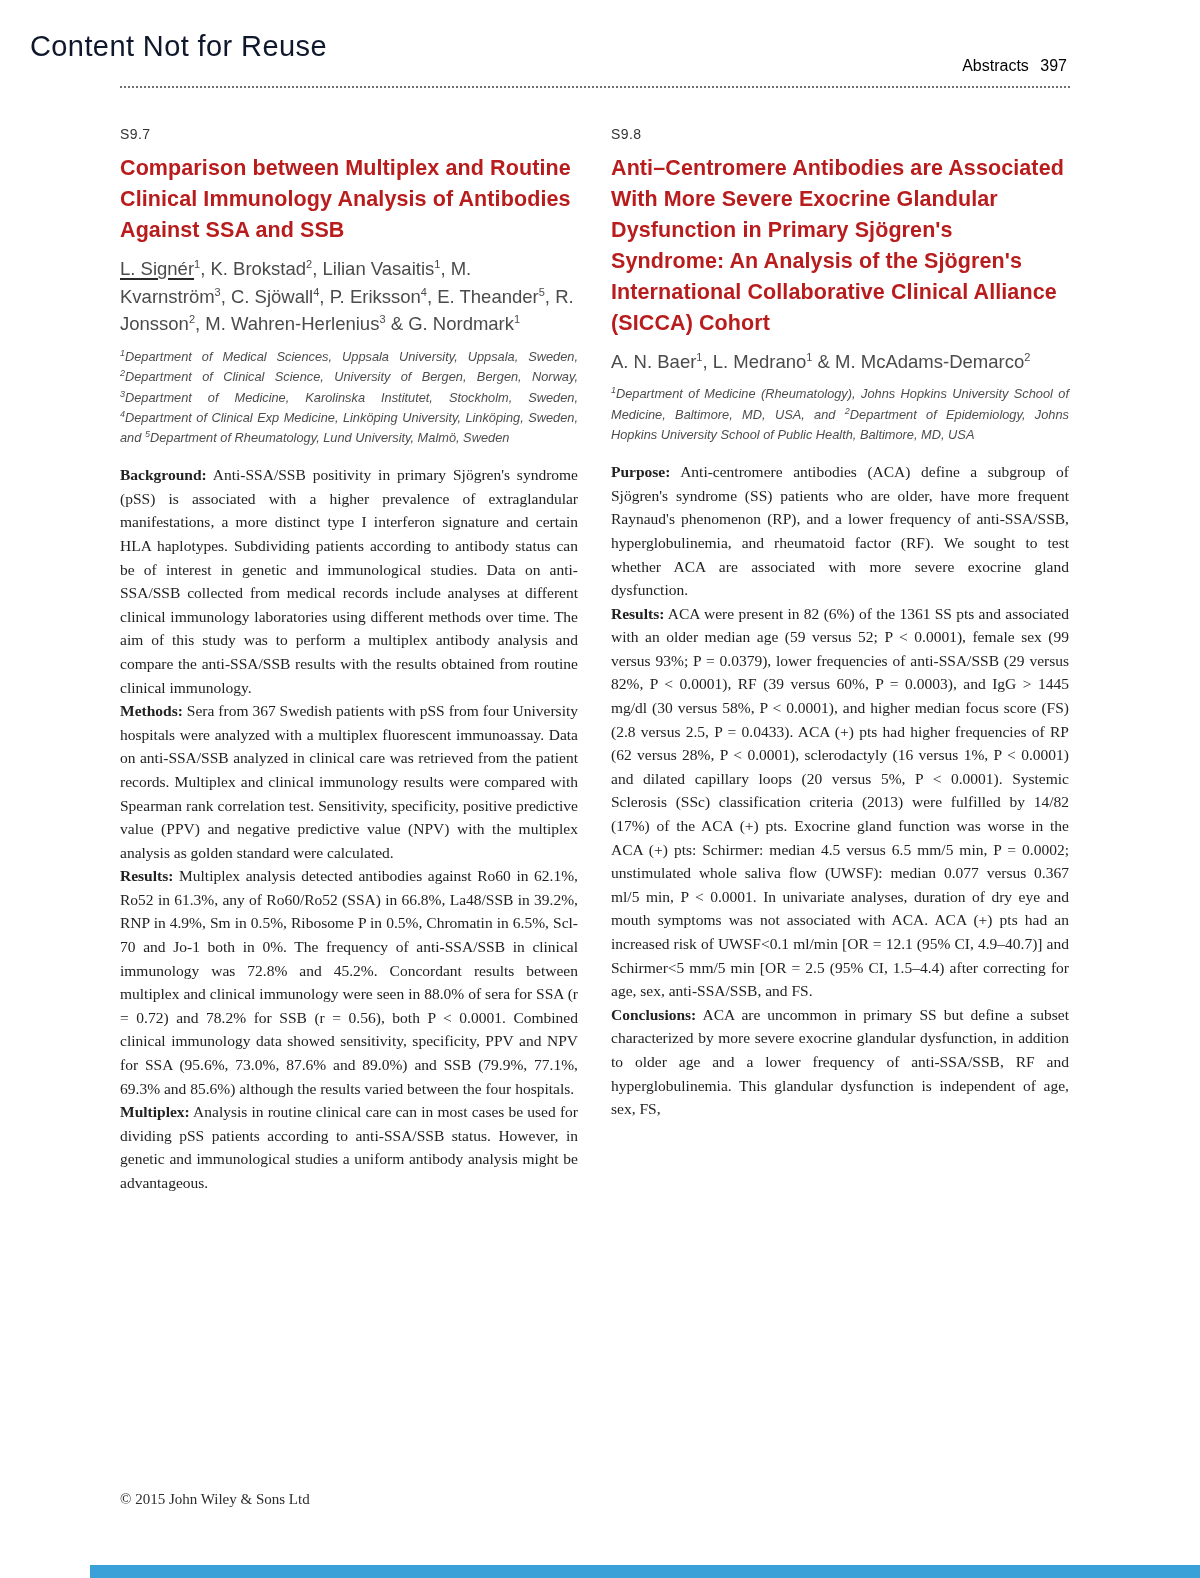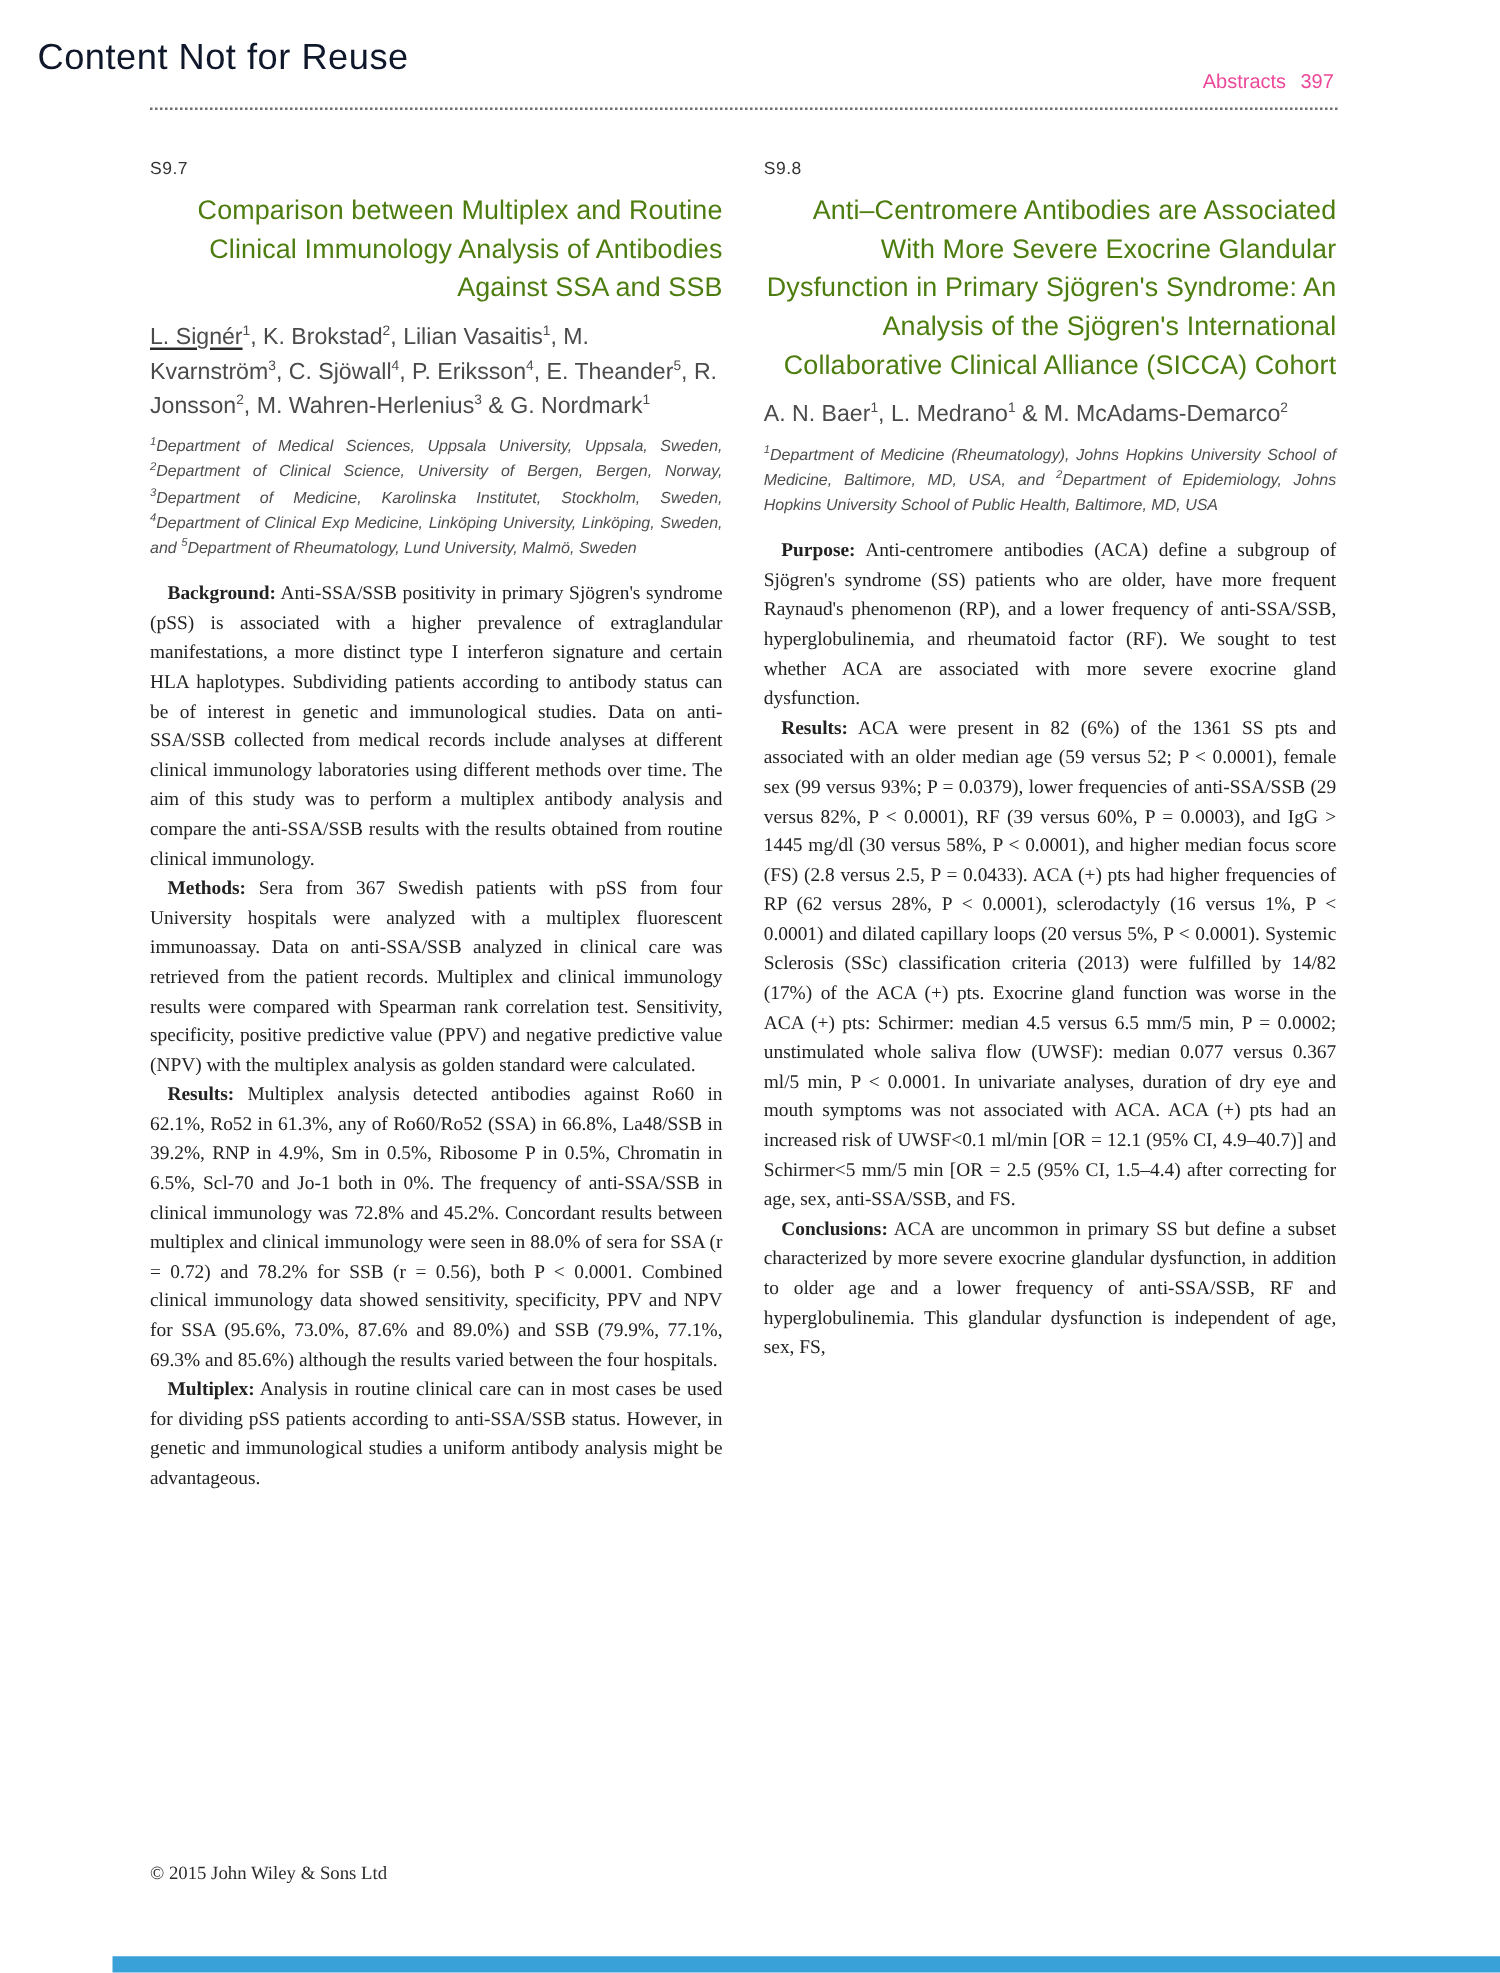--- a/index.html
+++ b/index.html
@@ -7,57 +7,57 @@
     width:1200px;height:1578px;background:#ffffff;position:relative;
     font-family:"Liberation Sans",sans-serif;overflow:hidden;
     -webkit-font-smoothing:antialiased;
   }
   .watermark{
     position:absolute;left:30px;top:30px;
     font-size:29px;color:#0f172a;letter-spacing:.4px;font-weight:400;
   }
   .abstracts-label{
     position:absolute;top:57px;right:133px;
-    font-size:16px;color:#ec4899;word-spacing:7px;
+    font-size:16px;color:#000000;word-spacing:7px;
   }
   .dotted-rule{
     position:absolute;top:86px;left:120px;width:950px;height:0;
     border-top:2px dotted #6f6f6f;
   }
   .columns{
     position:absolute;left:120px;top:126px;width:950px;
     display:flex;gap:33px;align-items:flex-start;
   }
   .col{width:458px;}
   .abs-id{
     font-family:Liberation Sans, sans-serif;font-size:14px;color:#333;
     letter-spacing:.4px;margin:0 0 11px 0;
   }
   .abs-title{
-    font-size:21.5px;font-weight:400;color:#4d7c0f;line-height:1.44;
-    margin:0 0 9px 0;letter-spacing:.1px;text-align:right;
+    font-size:21.5px;font-weight:700;color:#b91c1c;line-height:1.44;
+    margin:0 0 9px 0;letter-spacing:.1px;
   }
   .authors{
     font-size:18.5px;color:#4b4b4b;line-height:1.5;margin:0 0 9px 0;
   }
   .authors sup{font-size:11px;line-height:0;}
   .author-underline{
     text-decoration:underline;text-underline-offset:3px;
     text-decoration-thickness:1.5px;text-decoration-color:#2a2a2a;
   }
   .affiliations{
     font-style:italic;font-size:12.8px;color:#4d4d4d;line-height:1.58;
     text-align:justify;margin:0 0 15px 0;
   }
   .affiliations sup{font-size:9px;line-height:0;}
   .body-text p{
     font-family:"Liberation Serif",serif;font-size:15.5px;color:#222;
     line-height:23.6px;text-align:justify;margin:0;
   }
-  .body-text b{font-weight:700;margin-left:14px;}
+  .body-text b{font-weight:700;}
   .footer{
     position:absolute;left:120px;top:1491px;
     font-family:"Liberation Serif",serif;font-size:15px;color:#2c2c2c;
   }
   .bottom-bar{
     position:absolute;left:90px;right:0;bottom:0;height:13px;
     background:#3aa0d8;
   }
 </style>
 </head>

